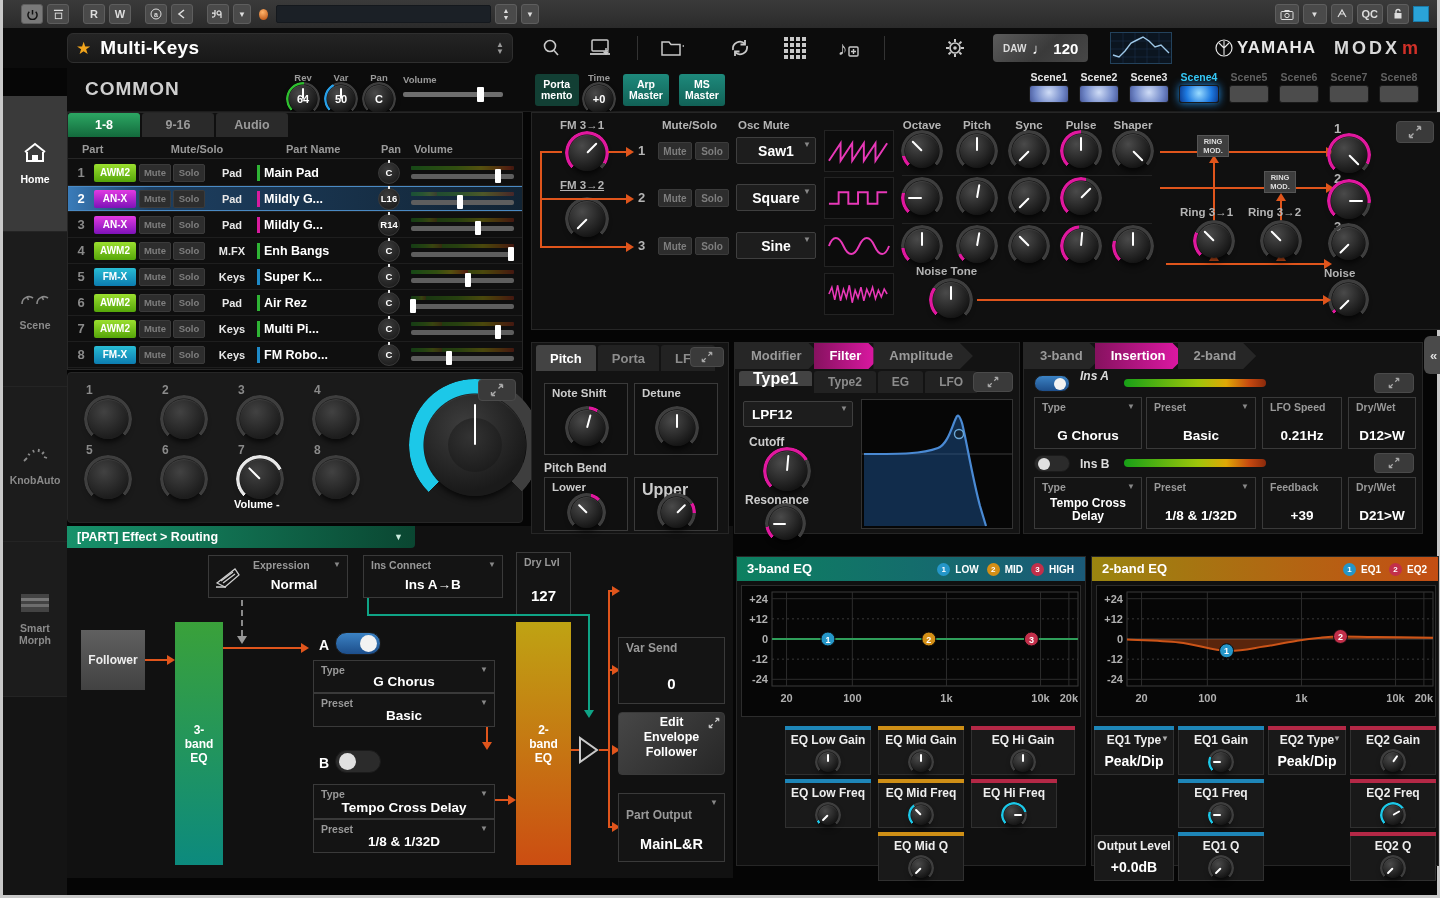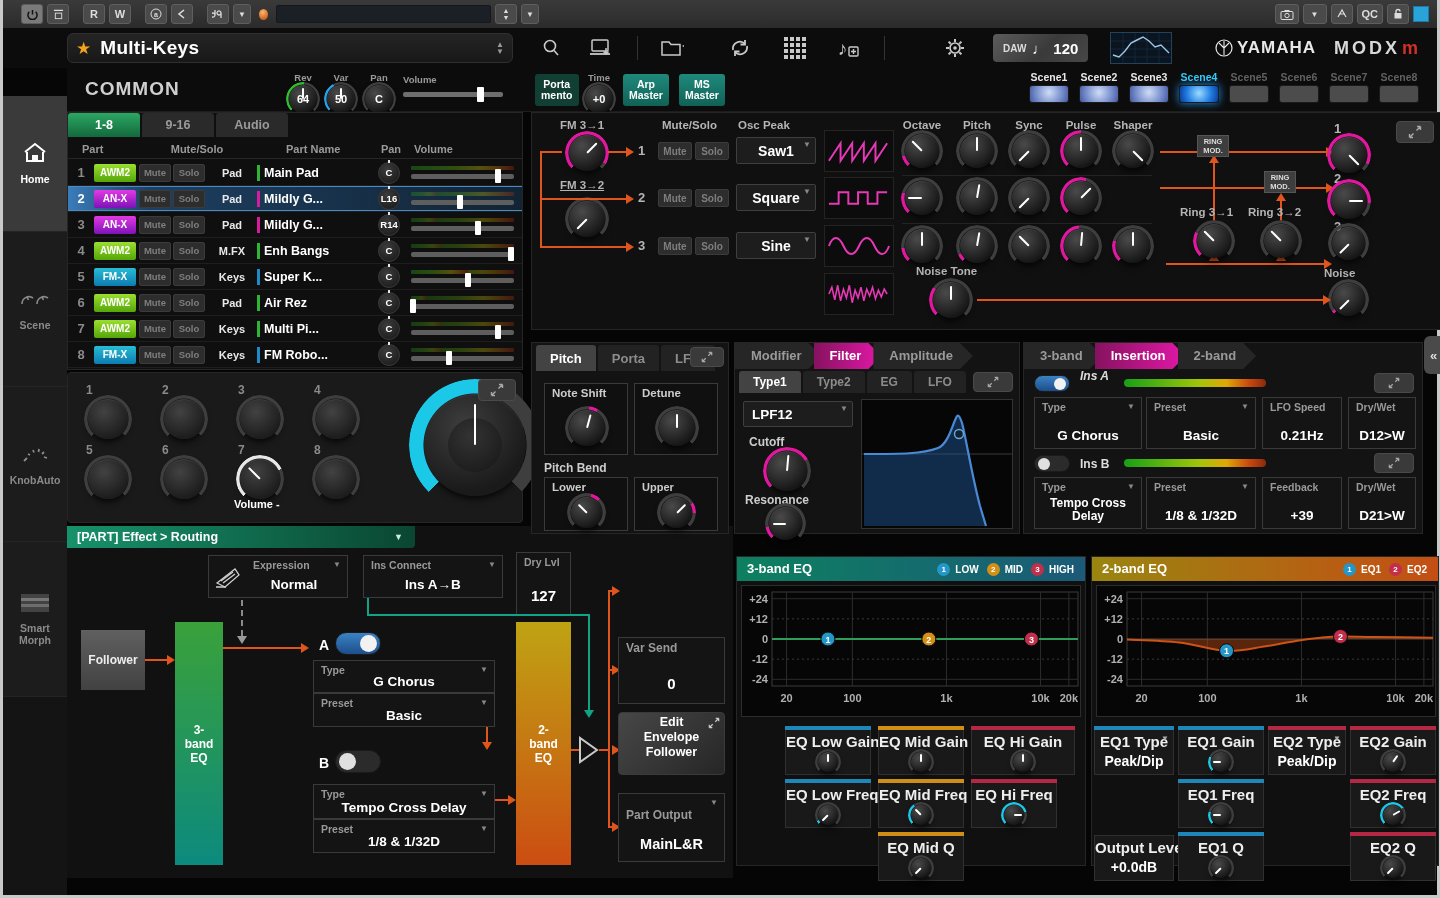--- a/index.html
+++ b/index.html
@@ -154,21 +154,21 @@
   .tgl.sm i { width:12px; height:12px; top:2px; }
 
   
   .eq-head { position:absolute; left:0; top:0; right:0; height:24px; color:#fff; font-weight:700; font-size:13px; line-height:24px; padding-left:10px; }
   .eq-legend { position:absolute; right:8px; top:0; height:24px; display:flex; align-items:center; gap:5px; }
   .eq-legend .lc { width:13px; height:13px; border-radius:50%; color:#fff; font-size:8px; font-weight:700; display:flex; align-items:center; justify-content:center; }
   .eq-legend .lt { color:#fff; font-size:10px; font-weight:700; margin-right:3px; }
   .eq-graph { position:absolute; left:4px; top:28px; background:#060606; border:1px solid #2c2c2c; }
   .tile { position:absolute; background:#191919; border:1px solid #303030; }
   .tile .tbar { position:absolute; left:-1px; right:-1px; top:-4px; height:4px; }
-  .tile .tl { position:absolute; top:3px; left:0; right:0; text-align:center; color:#eee; font-weight:700; font-size:15px; white-space:nowrap; }
+  .tile .tl { position:absolute; top:3px; left:0; right:0; text-align:center; color:#eee; font-weight:700; font-size:12px; white-space:nowrap; }
   .tile .tv { position:absolute; bottom:5px; left:0; right:0; text-align:center; color:#fff; font-weight:700; font-size:14px; }
   .tile .dd { position:absolute; top:4px; right:4px; color:#aaa; font-size:8px; }
   .tile .knob { position:absolute; left:50%; margin-left:-10px; top:22px; width:20px; height:20px; --rw:3px; }
 
   .collapse-tab { position:absolute; width:19px; height:38px; background:#4a4a4a; border-radius:6px 0 0 6px; color:#ddd; font-weight:700; font-size:13px; display:flex; align-items:center; justify-content:center; }
 </style>
 </head>
 <body>
 
 <div id="app">
@@ -759,21 +759,21 @@
       <div class="knob" style="position:absolute;left:37px;top:88px;width:36px;height:36px;--a1:0deg;--ptr:45deg;"></div>
       <div class="vl oc" style="left:8px;top:38px;height:97px;"></div>
       <div class="hl oc" style="left:8px;top:38px;width:22px;"></div>
       <div class="hl oc" style="left:76px;top:38px;width:22px;"></div>
         <span class="ah r" style="left:94px;top:34px;"></span>
       <div class="hl oc" style="left:8px;top:85px;width:90px;"></div>
         <span class="ah r" style="left:94px;top:81px;"></span>
       <div class="hl oc" style="left:8px;top:133px;width:90px;"></div>
         <span class="ah r" style="left:94px;top:129px;"></span>
       <div class="osc-h" style="left:130px;top:6px;">Mute/Solo</div>
-      <div class="osc-h" style="left:206px;top:6px;">Osc Peak</div>
+      <div class="osc-h" style="left:206px;top:6px;">Osc Mute</div>
       <div id="osc-rows">
           <div class="osc-num" style="left: 106px; top: 30px;">1</div>
           <div class="msbtn" style="left: 126px; top: 29px;">Mute</div>
           <div class="msbtn" style="left: 163px; top: 29px;">Solo</div>
           <div class="wavedd" style="left: 204px; top: 24px;">
             <span>Saw1</span>
             <span class="dd">▼</span>
           </div>
           <div class="glyphbox" style="left: 292px; top: 17px;">
             <svg width="64" height="32" viewBox="0 0 66 32">
@@ -889,33 +889,33 @@
       <div class="fbox" style="left:102px;top:40px;width:84px;height:72px;background:#101010;">
         <span class="fl" style="font-size:11.5px;color:#ccc;">Detune</span>
         <div class="knob" style="position:absolute;left:24px;top:26px;width:36px;height:36px;--a1:0deg;--ptr:180deg;"></div>
       </div>
       <div class="osc-h" style="left:12px;top:118px;font-size:12px;color:#ccc;">Pitch Bend</div>
       <div class="fbox" style="left:12px;top:134px;width:84px;height:54px;background:#101010;">
         <span class="fl" style="font-size:11.5px;color:#ccc;">Lower</span>
         <div class="knob" style="position:absolute;left:26px;top:19px;width:31px;height:31px;--a0:150deg;--a1:180deg;--ptr:135deg;"></div>
       </div>
       <div class="fbox" style="left:102px;top:134px;width:84px;height:54px;background:#101010;">
-        <span class="fl" style="font-size:11px;color:#ccc;">Upper</span>
+        <span class="fl" style="font-size:16px;color:#ccc;">Upper</span>
         <div class="knob" style="position:absolute;left:26px;top:19px;width:31px;height:31px;--a0:195deg;--a1:225deg;--ptr:225deg;"></div>
       </div>
     </div>
 
     <div class="panel" style="left:667px;top:230px;width:286px;height:192px;">
       <div class="chevs" style="left:0;top:0;">
         <div class="chev">Modifier</div>
         <div class="chev active">Filter</div>
         <div class="chev">Amplitude</div>
       </div>
       <div class="stabs" style="left:4px;top:28px;">
-        <div class="stab active" style="height:22px;font-size:12px;">Type1</div>
+        <div class="stab active" style="height:15px;font-size:16px;">Type1</div>
         <div class="stab" style="height:22px;font-size:12px;">Type2</div>
         <div class="stab" style="height:22px;font-size:12px;">EG</div>
         <div class="stab" style="height:22px;font-size:12px;">LFO</div>
       </div>
       <div class="expand-btn" style="right:6px;top:29px;width:40px;height:20px;">
         <svg width="12" height="12" viewBox="0 0 14 14">
             <path d="M12.5 1.5 8.5 5.5M12.5 1.5H9M12.5 1.5V5M1.5 12.5 5.5 8.5M1.5 12.5H5M1.5 12.5V9" stroke="#aaa" fill="none" stroke-width="1.4"></path>
           </svg>
       </div>
       <div class="wavedd" style="left:8px;top:58px;width:110px;height:26px;justify-content:flex-start;padding-left:8px;font-size:13.5px;">

